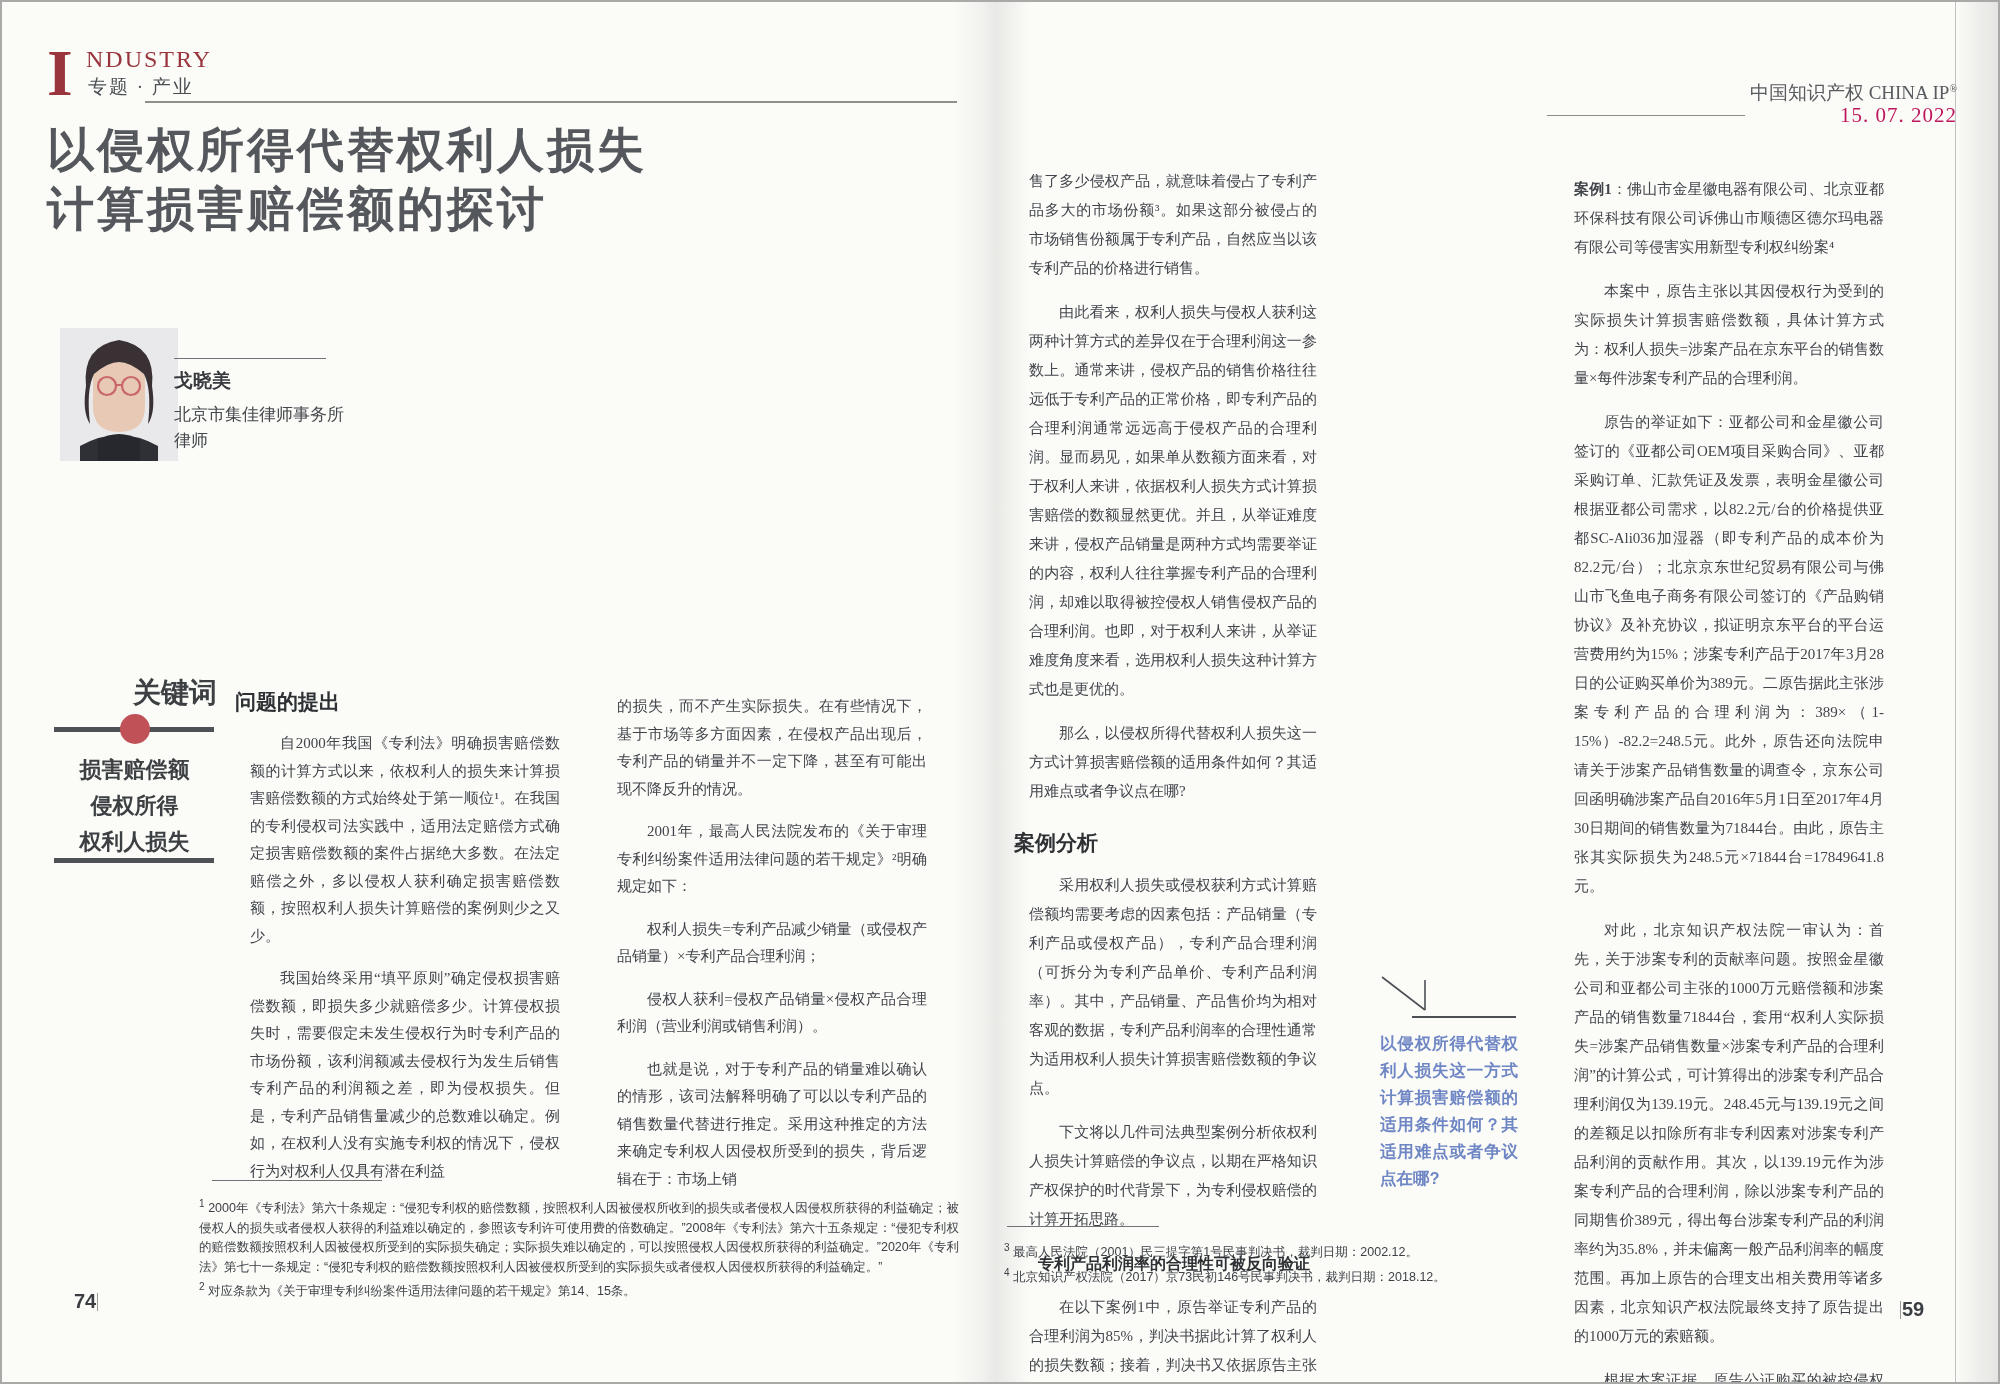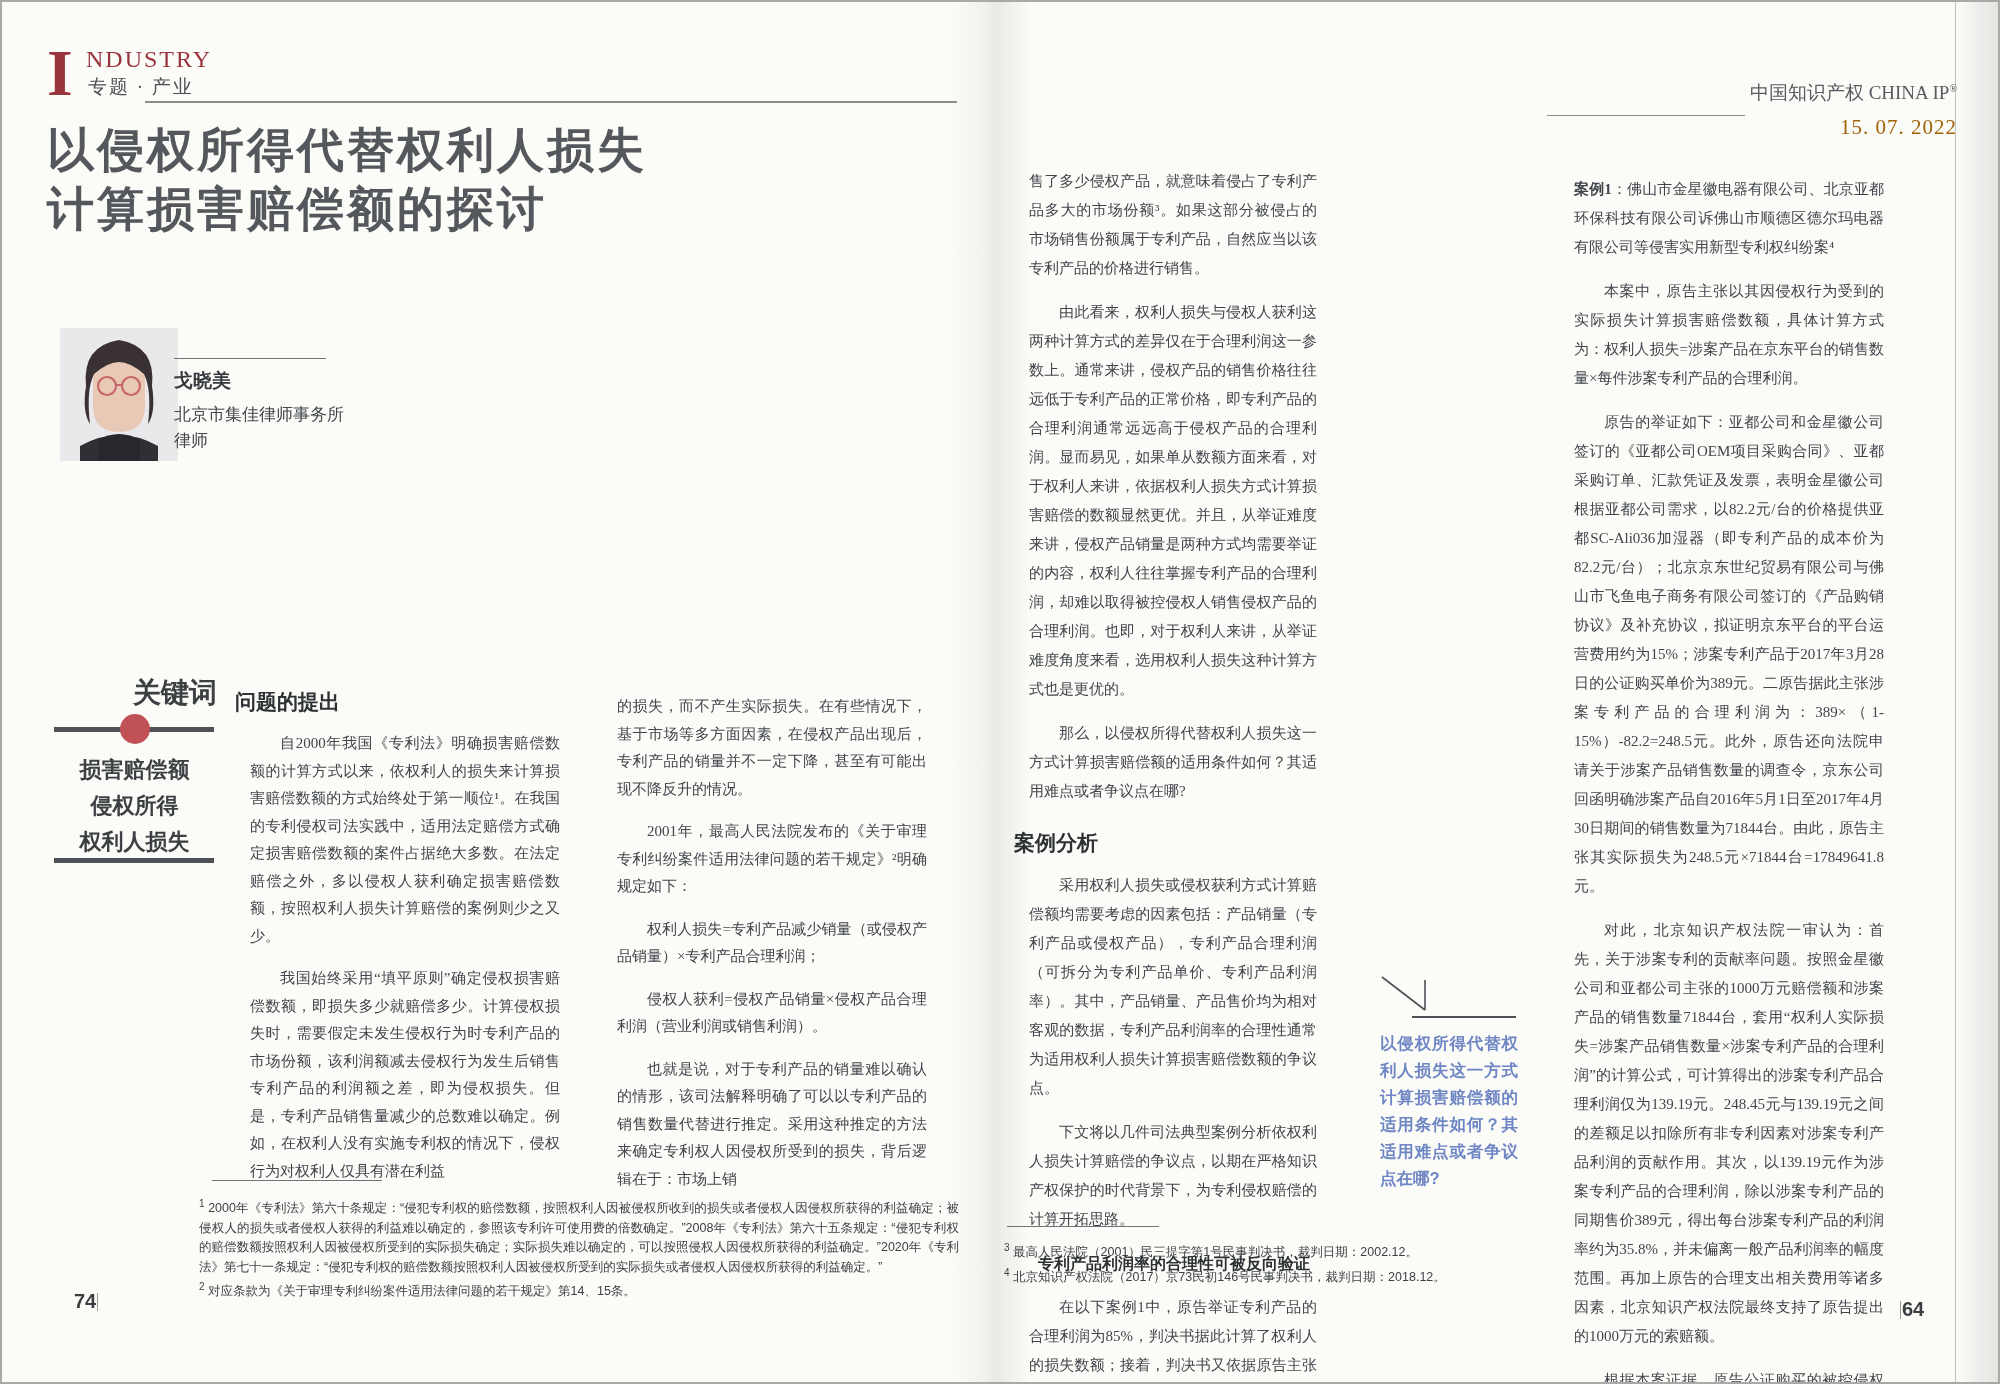--- a/index.html
+++ b/index.html
@@ -14,21 +14,21 @@
   .edge-right{position:absolute;top:0;right:0;width:42px;height:1384px;
     background:linear-gradient(90deg,rgba(120,120,120,0) 0%,rgba(120,120,120,.12) 70%,rgba(160,160,160,.25) 100%);
     border-left:1px solid rgba(130,130,130,.35);}
   
   .sec-initial{position:absolute;left:45px;top:40px;font-size:66px;line-height:62px;font-weight:bold;color:#9a343d;}
   .sec-en{position:absolute;left:84px;top:44px;font-size:24px;letter-spacing:2px;color:#9a343d;}
   .sec-cn{position:absolute;left:86px;top:72px;font-size:19px;color:#4b4f53;letter-spacing:2px;}
   .rule-header-left{position:absolute;left:143px;top:99px;width:812px;height:2px;background:#8d8d8b;}
   
   .journal{position:absolute;left:1525px;top:78px;width:430px;text-align:right;font-size:19px;color:#585b5f;}
-  .issue-date{position:absolute;left:1525px;top:113px;width:430px;text-align:right;font-size:21px;color:#a16207;letter-spacing:1px;}
+  .issue-date{position:absolute;left:1525px;top:101px;width:430px;text-align:right;font-size:21px;color:#be185d;letter-spacing:1px;}
   .rule-header-right{position:absolute;left:1545px;top:113px;width:198px;height:1px;background:#8d8d8b;}
   
   .title{position:absolute;left:45px;top:118px;font-family:"Liberation Sans","DejaVu Sans",sans-serif;
     font-weight:bold;font-size:47px;line-height:59px;letter-spacing:3px;color:#54585c;}
   
   .photo{position:absolute;left:58px;top:326px;width:118px;height:133px;background:#e3e3e5;overflow:hidden;}
   .author-rule{position:absolute;left:172px;top:356px;width:152px;height:1px;background:#6f7377;}
   .author-name{position:absolute;left:172px;top:366px;font-family:"Liberation Sans","DejaVu Sans",sans-serif;font-weight:bold;font-size:19px;color:#36393d;}
   .author-org{position:absolute;left:172px;top:400px;width:220px;font-size:17px;line-height:26px;color:#44484c;}
   
@@ -166,16 +166,16 @@
   </div>
 
   <div class="fn-rule" style="left:1005px;top:1224px;width:152px;"></div>
   <div class="fn" style="left:1002px;top:1236px;width:600px;text-align:left;">
     <p><sup>3</sup> <span>最高人民法院（2001）民三提字第1号民事判决书，裁判日期：2002.12。</span></p>
     <p><sup>4</sup> <span>北京知识产权法院（2017）京73民初146号民事判决书，裁判日期：2018.12。</span></p>
   </div>
 
   <div class="pageno pn-right">
     <span class="bar"></span>
-      <span>64</span>
+      <span>59</span>
   </div>
 
 </div>
 
 </body></html>

